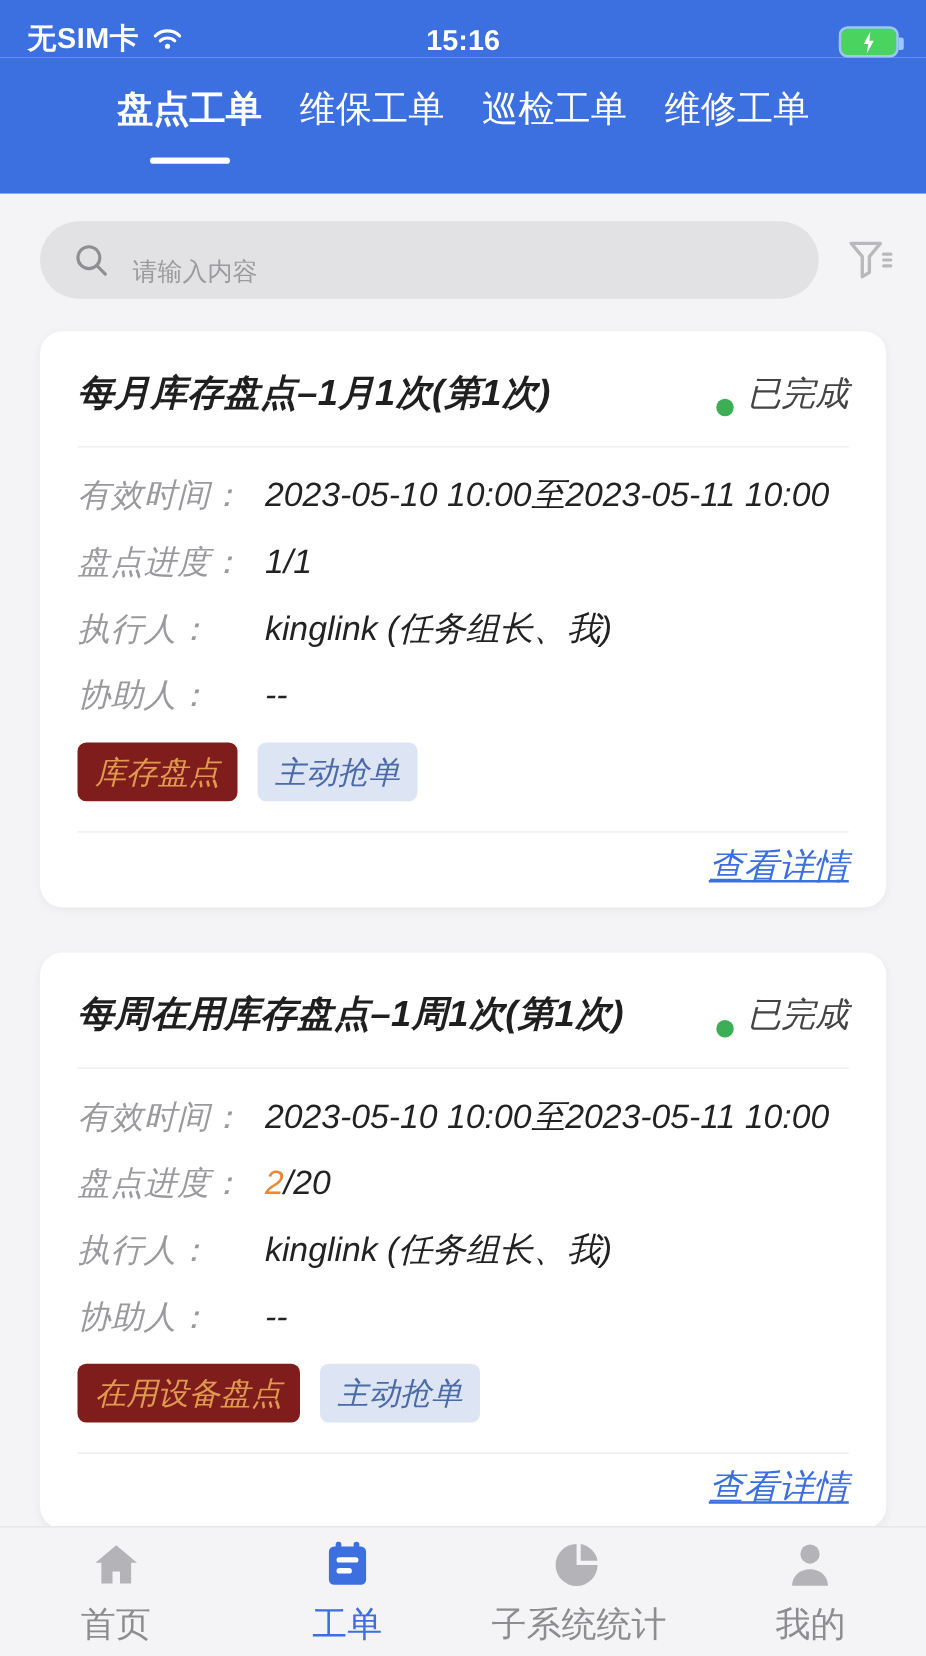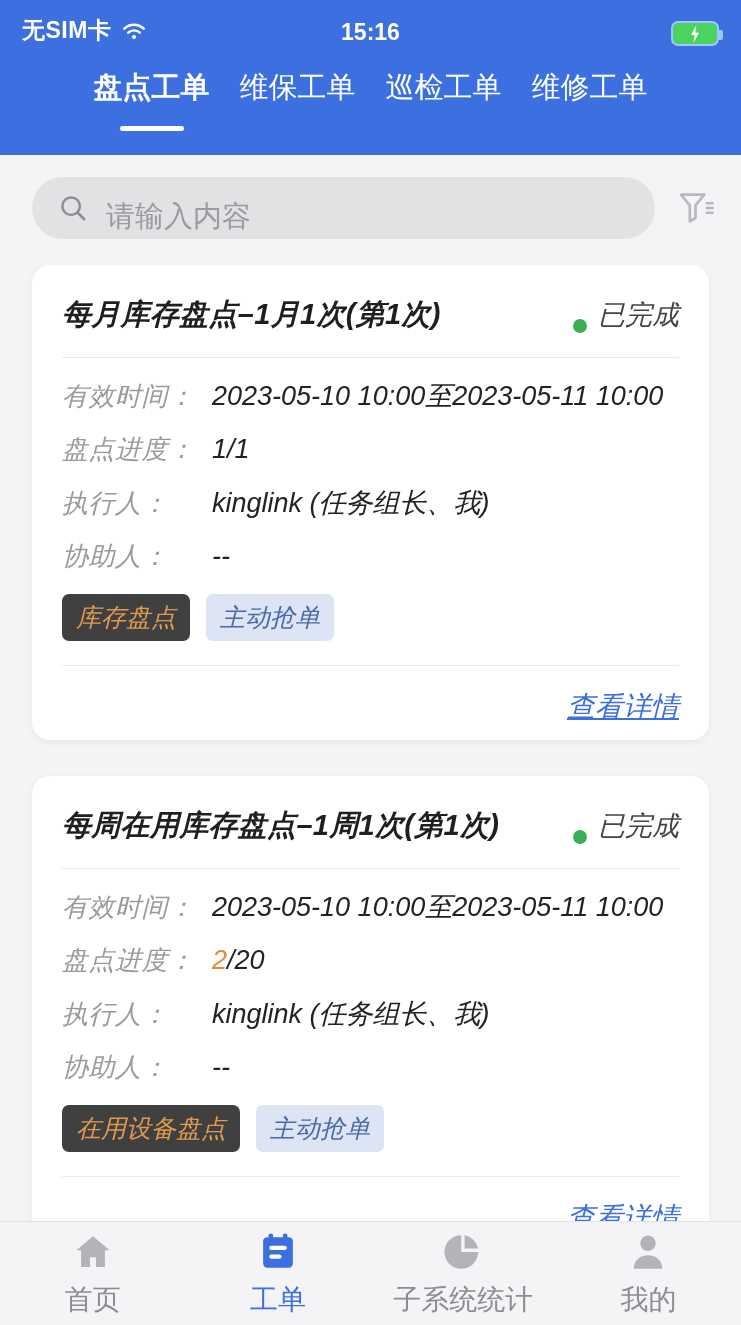--- a/index.html
+++ b/index.html
@@ -52,21 +52,21 @@
   
   .searchrow{
     display:flex; align-items:center; gap:18px;
     padding:22px 22px 14px 32px; background:#f4f4f6;
   }
   .searchbox{
     flex:1; height:62px; background:#e2e2e4; border-radius:34px;
     display:flex; align-items:center; padding:0 26px; gap:18px;
   }
   .mag{ width:30px; height:30px; flex:none; }
-  .searchbox .ph{ color:#9b9b9f; font-size:29px;margin-top:18px; }
+  .searchbox .ph{ color:#9b9b9f; font-size:20px;margin-top:18px; }
   .filter-btn{ width:46px; height:46px; display:flex; align-items:center; justify-content:center; flex:none;}
 
   
   .scroll{ padding:12px 32px 0 32px;font-style:italic; }
   .card{
     background:#fff; border-radius:18px; padding:30px 30px 14px 30px;
     margin-bottom:36px; box-shadow:0 2px 8px rgba(0,0,0,.05);
   }
   .card-head{ display:flex; align-items:center; justify-content:space-between; gap:12px;}
   .card-title{ font-size:29px; font-weight:700; color:#1f1f1f; letter-spacing:.3px;}
@@ -75,24 +75,24 @@
   .status-text{ font-size:27px; color:#444; }
   .divider{ height:1px; background:#ececec; margin:22px 0 20px 0;}
 
   .row{ display:flex; align-items:baseline; margin-bottom:18px;}
   .row .lab{ color:#9a9a9e; font-size:26px; width:150px; flex:none; letter-spacing:.5px;}
   .row .val{ color:#222; font-size:27px; }
   .val .hl{ color:#e58a3a; }
 
   .tags{ display:flex; gap:16px; margin-top:20px;}
   .tag{ font-size:25px; padding:7px 14px; border-radius:7px; white-space:nowrap;}
-  .tag.orange{ background:#404040; color:#e09a4e; }
+  .tag.orange{ background:#7f1d1d; color:#e09a4e; }
   .tag.blue{ background:#dde4f3; color:#4a6ba8; }
 
-  .card-foot{ border-top:1px solid #ececec; margin-top:24px; padding-top:22px; text-align:right;}
+  .card-foot{ border-top:1px solid #ececec; margin-top:24px; padding-top:8px; text-align:right;}
   .detail-link{ color:#3c6fe0; font-size:28px; text-decoration:underline; }
 
   
   .bottomnav{
     position:absolute; left:0; bottom:0; width:741px; height:104px;
     background:#f4f4f6; border-top:1px solid #e3e3e5;
     display:flex; align-items:center;
   }
   .navitem{ flex:1; display:flex; flex-direction:column; align-items:center; gap:6px;}
   .navicon{ width:46px; height:46px; display:flex; align-items:center; justify-content:center;}

